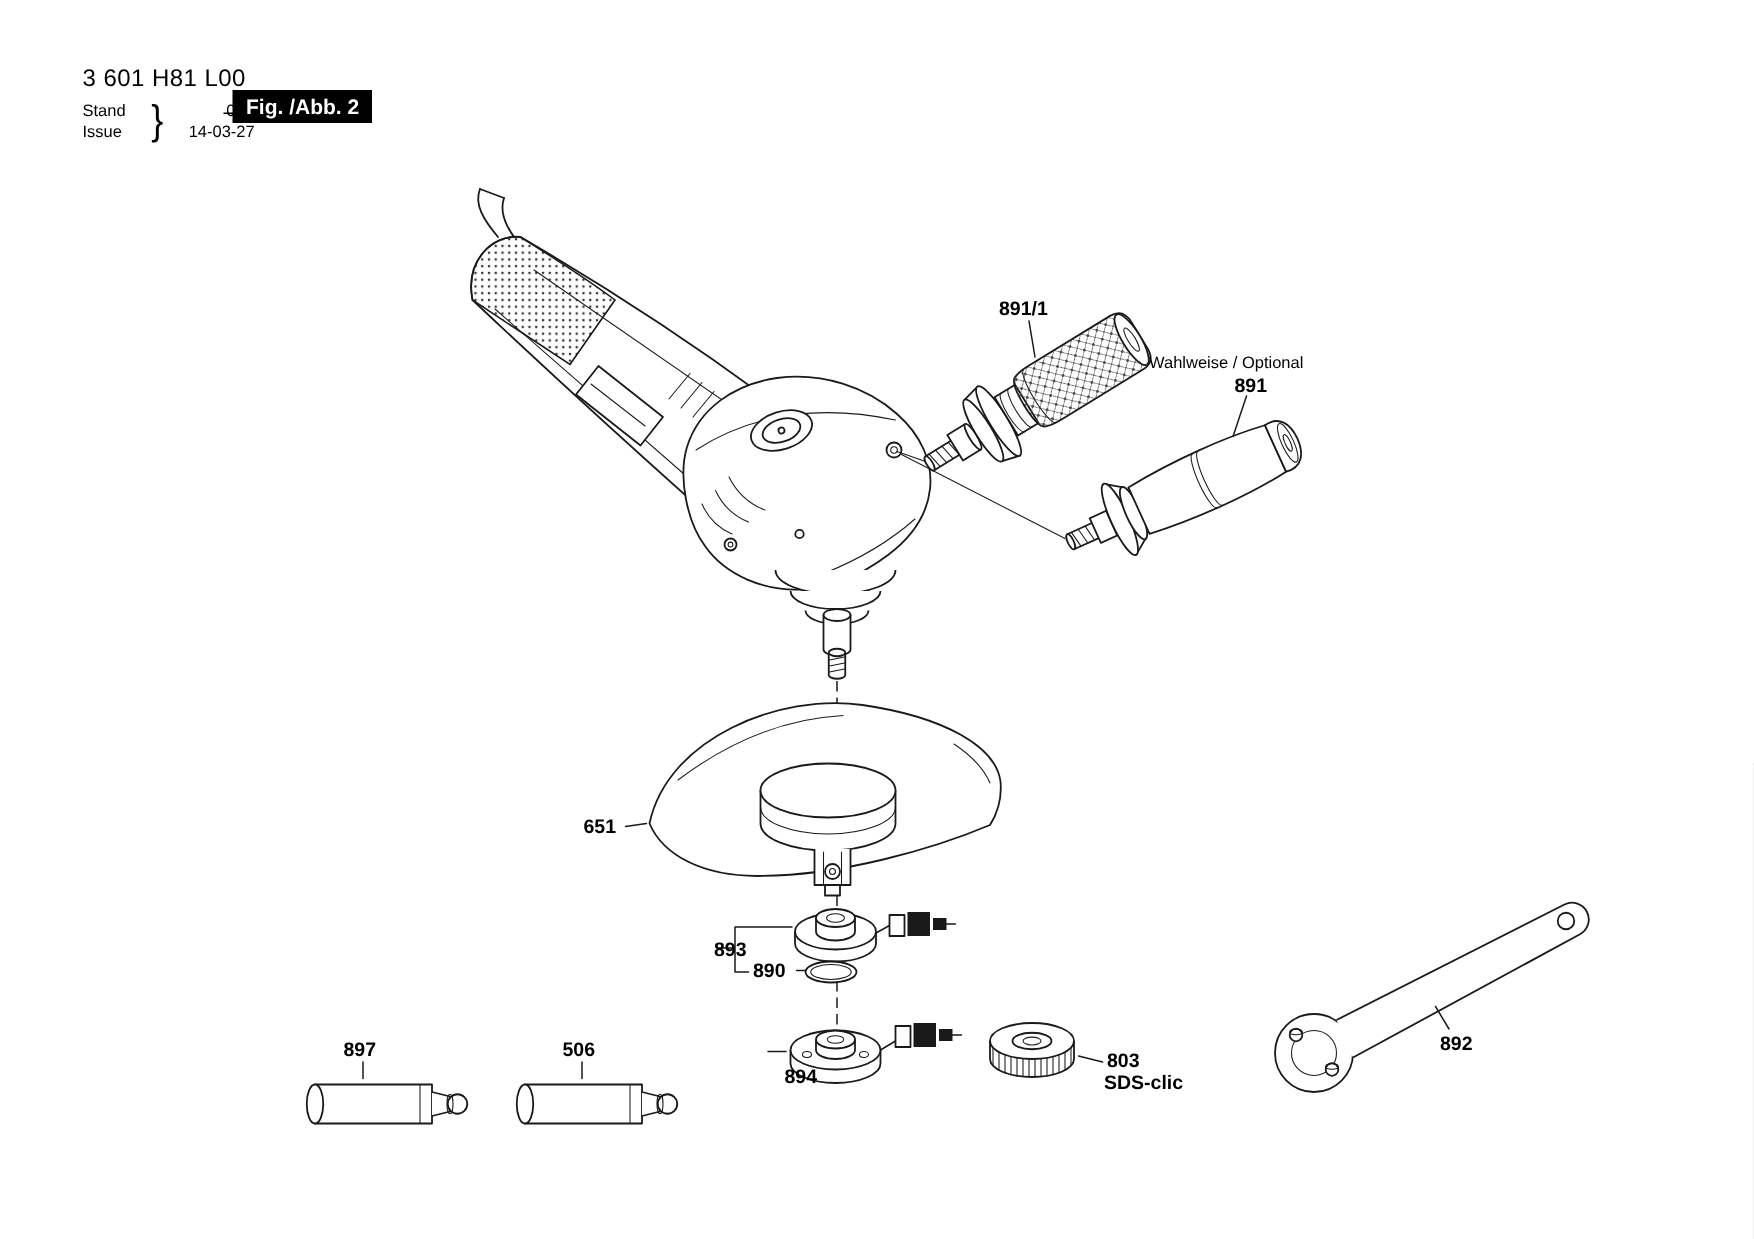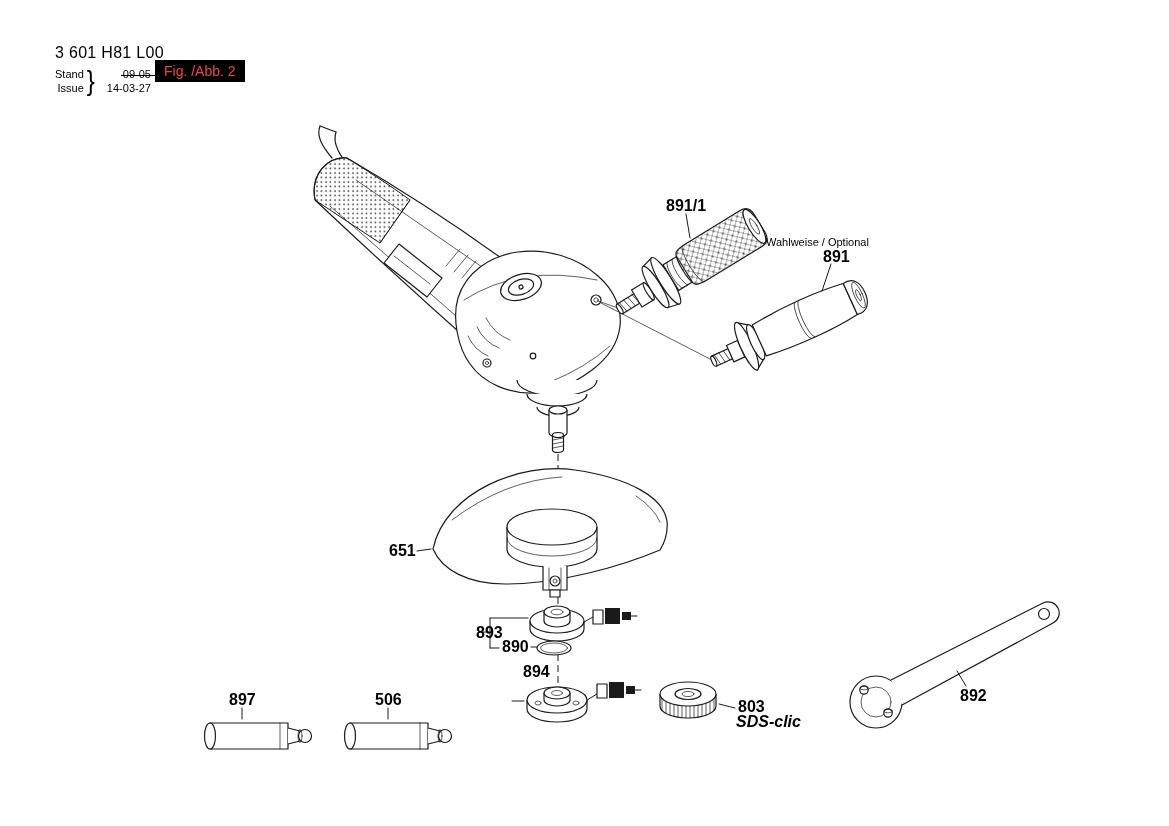--- a/index.html
+++ b/index.html
@@ -9,31 +9,31 @@
   }
   .layer{position:absolute;inset:0;}
   
   .s  {fill:none;stroke:#1a1a1a;stroke-width:1.2;stroke-linecap:round;stroke-linejoin:round;}
   .sw {fill:#ffffff;stroke:#1a1a1a;stroke-width:1.2;stroke-linejoin:round;}
   .t  {fill:none;stroke:#1a1a1a;stroke-width:0.7;stroke-linecap:round;}
   .ld {fill:none;stroke:#1a1a1a;stroke-width:1;stroke-linecap:round;}
   .dash{fill:none;stroke:#1a1a1a;stroke-width:1;stroke-dasharray:7 4;}
   .blk{fill:#1a1a1a;stroke:none;}
   
-  .pn{position:absolute;font-weight:bold;font-size:16px;line-height:13px;white-space:nowrap;text-align:right;}
+  .pn{position:absolute;font-weight:bold;font-size:13px;line-height:13px;white-space:nowrap;text-align:right;}
   .note{position:absolute;font-size:11px;line-height:11px;white-space:nowrap;}
-  .sds{font-style:italic;}
+  .sds{}
   .header{position:absolute;left:55px;top:44px;font-size:11px;}
   .type-no{font-size:16px;margin-bottom:5px;letter-spacing:.3px;}
-  .rev-table{display:flex;align-items:center;gap:2px;text-align:right;}
+  .rev-table{display:flex;align-items:center;gap:16px;}
   .rev-col div{line-height:14px;}
   .brace{font-size:24px;line-height:26px;transform:scaleY(1.15);padding:0 1px;}
   .struck{position:relative;margin-left:25px;}
   .struck::after{content:"";position:absolute;left:-2px;right:-22px;top:54%;border-top:1.2px solid #000;}
-  .figbox{position:absolute;left:155px;top:60px;background:#000;color:#ef4444;font-weight:normal;
+  .figbox{position:absolute;left:155px;top:60px;background:#000;color:#ffffff;font-weight:bold;
           font-size:14px;line-height:14px;padding:4px 9px;}
   .footer{position:absolute;left:55px;top:724px;font-size:11px;line-height:13.5px;}
 </style>
 </head>
 <body>
 
 <div class="canvas">
 
   <svg class="layer" viewBox="0 0 1169 826">
     <defs>
@@ -249,21 +249,21 @@
     </div>
   </div>
   <div class="figbox">Fig. /Abb. 2</div>
 
   <div class="pn" style="left:666px;top:199px;">891/1</div>
   <div class="note" style="left:766px;top:237px;">Wahlweise / Optional</div>
   <div class="pn" style="left:823px;top:250px;">891</div>
   <div class="pn" style="left:389px;top:544px;">651</div>
   <div class="pn" style="left:452px;top:626px;padding-left:24px;">893</div>
   <div class="pn" style="left:502px;top:640px;">890</div>
-  <div class="pn" style="left:483px;top:665px;padding-left:40px;">894</div>
+  <div class="pn" style="left:483px;top:711px;padding-left:40px;">894</div>
   <div class="pn" style="left:738px;top:700px;">803</div>
   <div class="pn sds" style="left:736px;top:715px;">SDS-clic</div>
   <div class="pn" style="left:960px;top:689px;">892</div>
   <div class="pn" style="left:229px;top:693px;">897</div>
   <div class="pn" style="left:375px;top:693px;">506</div>
 
 
 </div>
 
 </body></html>

